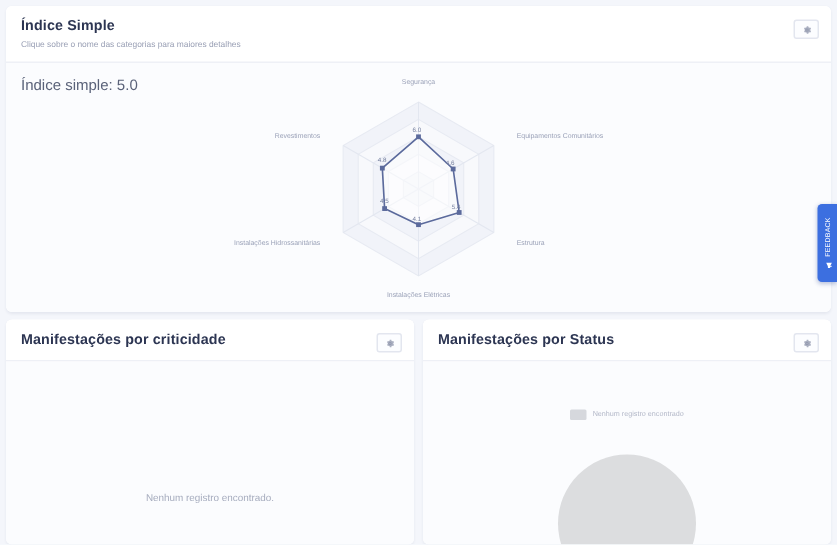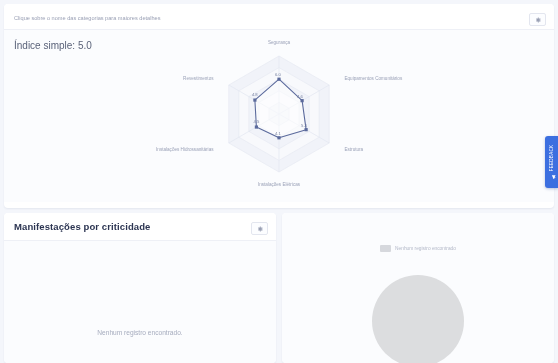--- a/index.html
+++ b/index.html
@@ -158,20 +158,21 @@
     letter-spacing: .2px;
   }
 </style>
 </head>
 <body>
 
 <div id="page">
 
   <div class="card" id="card-index">
     <div class="card-head">
+      <div class="card-title">Índice Simple</div>
       <div class="card-sub">Clique sobre o nome das categorias para maiores detalhes</div>
       <div class="gear-btn">
         <span>
           <svg width="6" height="6" viewBox="0 0 16 16" fill="#8d94ab">
             <path d="M8 5.2A2.8 2.8 0 1 0 8 10.8 2.8 2.8 0 0 0 8 5.2zm0 4.3A1.5 1.5 0 1 1 8 6.5a1.5 1.5 0 0 1 0 3z"></path>
             <path d="M14 8c0-.4 0-.7-.1-1.1l1.3-1-1.4-2.4-1.5.6c-.5-.4-1.1-.8-1.7-1L10.3 1.5H7.5L7.3 3.1c-.6.2-1.2.5-1.7 1l-1.5-.6L2.7 5.9l1.3 1C4 7.3 4 7.6 4 8s0 .7.1 1.1l-1.3 1 1.4 2.4 1.5-.6c.5.4 1.1.8 1.7 1l.2 1.6h2.8l.2-1.6c.6-.2 1.2-.5 1.7-1l1.5.6 1.4-2.4-1.3-1c0-.4.1-.7.1-1.1z" opacity=".75"></path>
           </svg>
         </span>
       </div>
     </div>
@@ -215,20 +216,31 @@
           </svg>
         </span>
       </div>
     </div>
     <div class="card-body">
       <div class="empty-msg">Nenhum registro encontrado.</div>
     </div>
   </div>
 
   <div class="card" id="card-status">
+    <div class="card-head">
+      <div class="card-title">Manifestações por Status</div>
+      <div class="gear-btn">
+        <span>
+          <svg width="6" height="6" viewBox="0 0 16 16" fill="#8d94ab">
+            <path d="M8 5.2A2.8 2.8 0 1 0 8 10.8 2.8 2.8 0 0 0 8 5.2zm0 4.3A1.5 1.5 0 1 1 8 6.5a1.5 1.5 0 0 1 0 3z"></path>
+            <path d="M14 8c0-.4 0-.7-.1-1.1l1.3-1-1.4-2.4-1.5.6c-.5-.4-1.1-.8-1.7-1L10.3 1.5H7.5L7.3 3.1c-.6.2-1.2.5-1.7 1l-1.5-.6L2.7 5.9l1.3 1C4 7.3 4 7.6 4 8s0 .7.1 1.1l-1.3 1 1.4 2.4 1.5-.6c.5.4 1.1.8 1.7 1l.2 1.6h2.8l.2-1.6c.6-.2 1.2-.5 1.7-1l1.5.6 1.4-2.4-1.3-1c0-.4.1-.7.1-1.1z" opacity=".75"></path>
+          </svg>
+        </span>
+      </div>
+    </div>
     <div class="card-body">
       <div class="legend-row">
         <span class="legend-swatch"></span>
         <span class="legend-text">Nenhum registro encontrado</span>
       </div>
       <div class="pie-empty"></div>
     </div>
   </div>
 
   <div id="feedback-tab">

